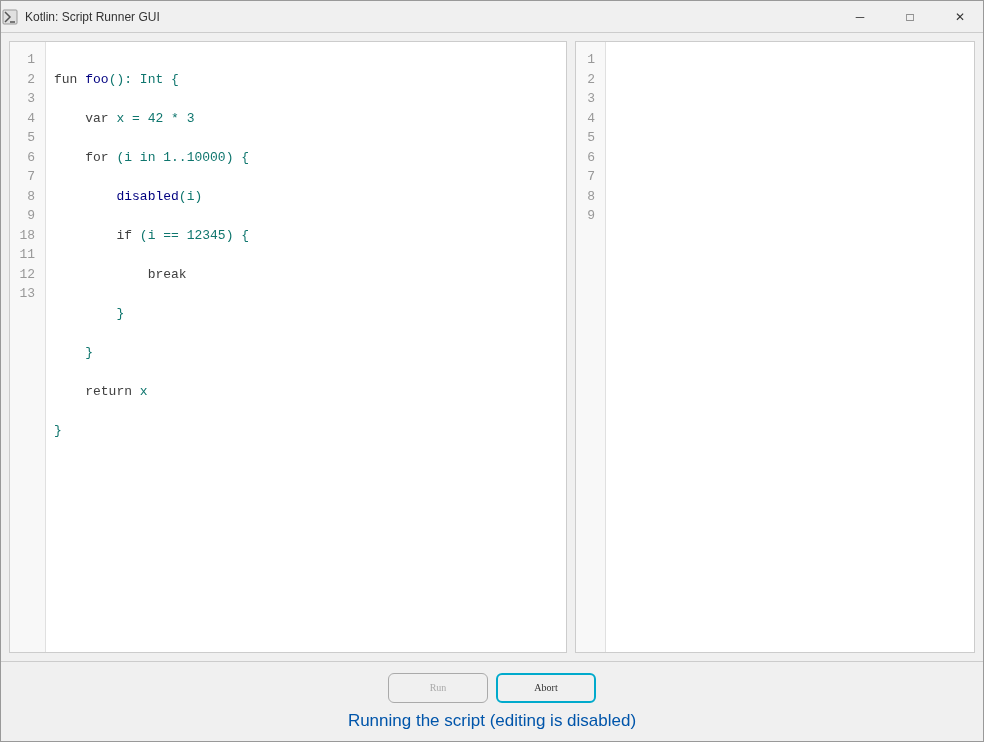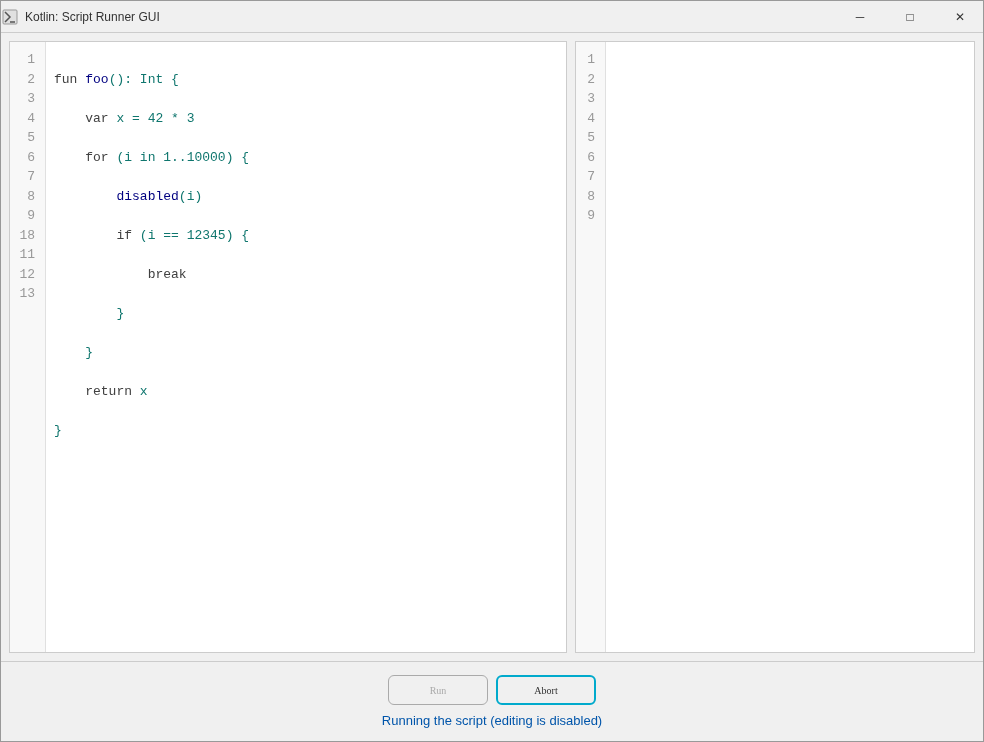--- a/index.html
+++ b/index.html
@@ -225,21 +225,21 @@
     }
 
     .btn-abort {
       background: #f0f0f0;
       border: 2px solid #00aacc;
       color: #333;
       font-weight: normal;
     }
 
     .status-text {
-      font-size: 13px;
+      font-size: 17px;
       color: #0055aa;
     }
   </style>
 </head>
 <body>
 
 <div class="window">
 
   <div class="titlebar">
     <div class="titlebar-icon">

